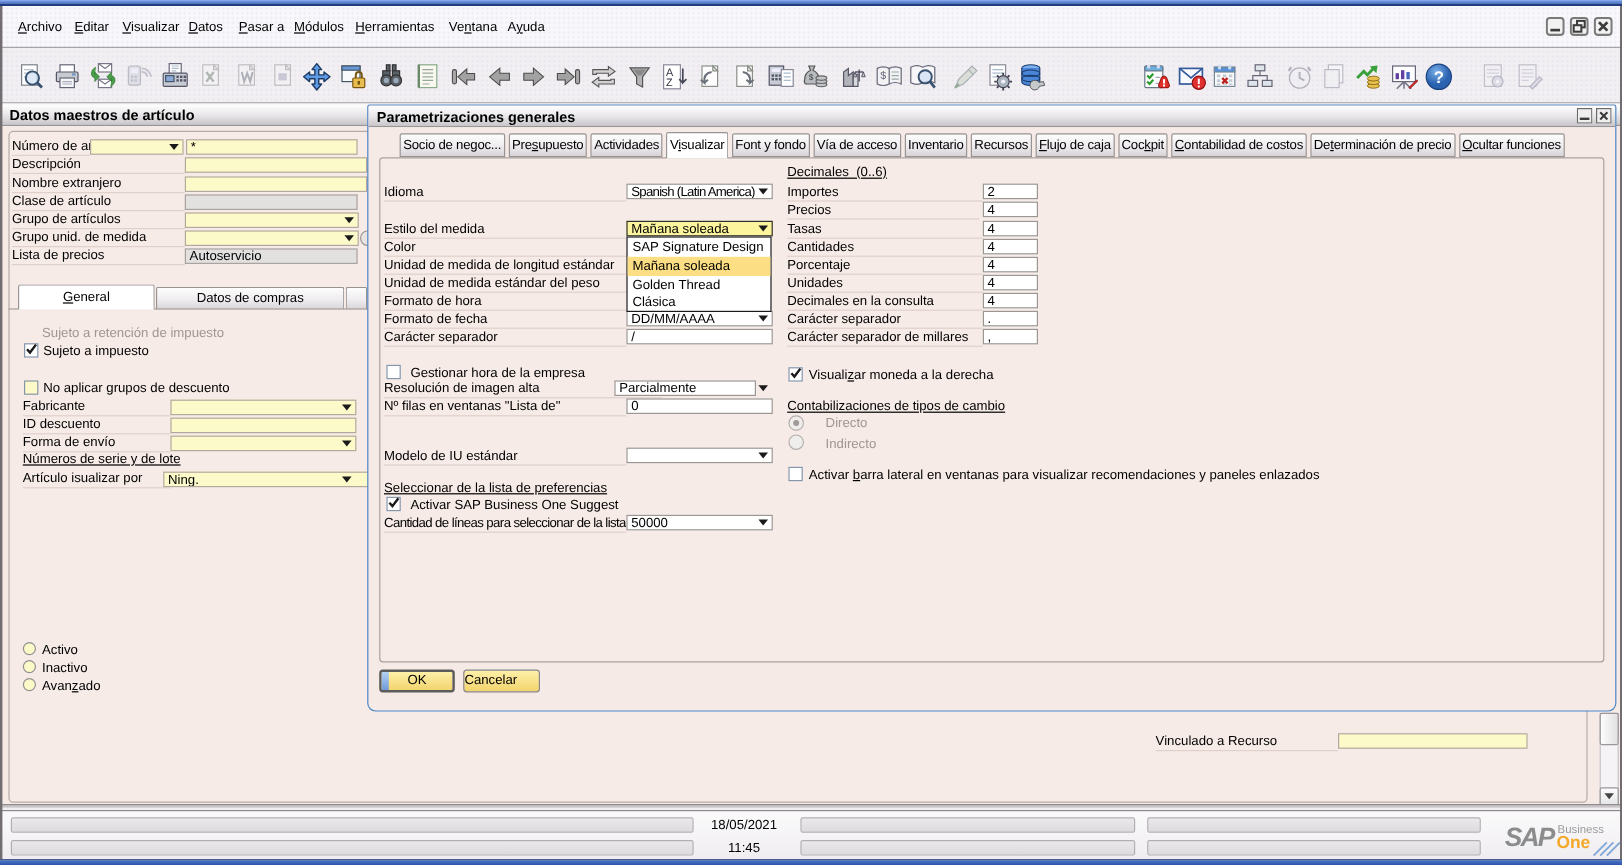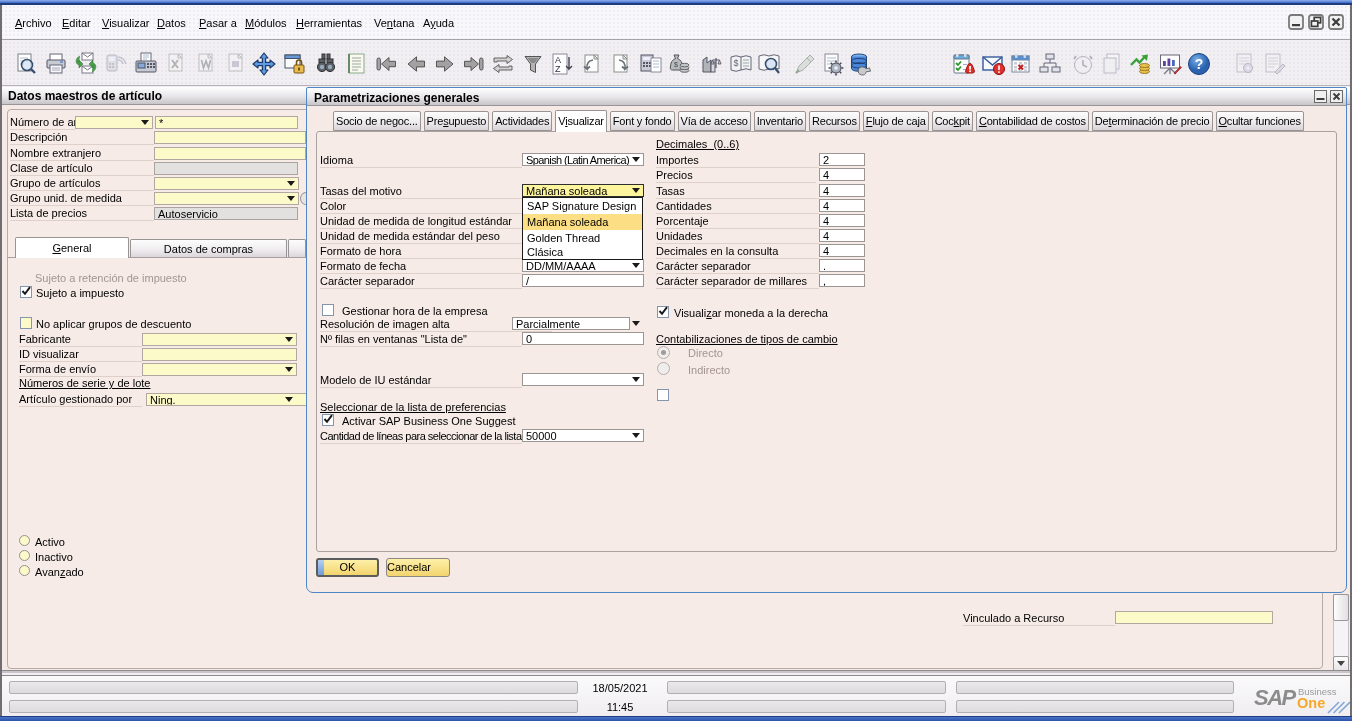--- a/index.html
+++ b/index.html
@@ -377,28 +377,28 @@
     <div class="cb" style="left:20px;top:180px"></div>
     <svg class="ck" style="left:20px;top:179px" viewBox="0 0 12 12">
         <path d="M2.5 6 L5 8.8 L10 2.2" stroke="#1a1a1a" stroke-width="2" fill="none"></path>
       </svg>
     <div class="a" style="left:36px;top:181px">Sujeto a impuesto</div>
     <div class="cb" style="left:20px;top:211px;background:#fdfac9"></div>
     <div class="a" style="left:36px;top:212px">No aplicar grupos de descuento</div>
     <div class="lbl" style="left:19px;top:226px;width:123px">Fabricante</div>
     <div class="fld" style="left:142px;top:227px;width:155px"></div>
       <div class="arr" style="left:285px;top:231px"></div>
-    <div class="lbl" style="left:19px;top:241px;width:123px">ID visualizar</div>
+    <div class="lbl" style="left:19px;top:241px;width:123px">ID descuento</div>
     <div class="fld" style="left:142px;top:242px;width:155px"></div>
     <div class="lbl" style="left:19px;top:256px;width:123px">Forma de envío</div>
     <div class="fld" style="left:142px;top:257px;width:155px"></div>
       <div class="arr" style="left:285px;top:261px"></div>
     <div class="hdr" style="left:19px;top:271px">Números de serie y de lote</div>
-    <div class="lbl" style="left:19px;top:286px;width:123px">Artículo gestionado por</div>
-    <div class="fld" style="left:146px;top:287px;width:183px">Ning.</div>
+    <div class="lbl" style="left:19px;top:286px;width:123px">Artículo isualizar por</div>
+    <div class="fld" style="left:136px;top:287px;width:183px">Ning.</div>
       <div class="arr" style="left:285px;top:291px"></div>
 
     <div class="rad" style="left:19px;top:429px"></div>
       <div class="a" style="left:35px;top:430px">Activo</div>
     <div class="rad" style="left:19px;top:444px"></div>
       <div class="a" style="left:35px;top:445px">Inactivo</div>
     <div class="rad" style="left:19px;top:459px"></div>
       <div class="a" style="left:35px;top:460px">Avan<u>z</u>ado</div>
 
     <div class="lbl" style="left:963px;top:505px;width:152px">Vinculado a Recurso</div>
@@ -439,21 +439,21 @@
       <div class="tab"><u>C</u>ontabilidad de costos</div>
       <div class="tab">De<u>t</u>erminación de precio</div>
       <div class="tab"><u>O</u>cultar funciones</div>
     </div>
 
     <div class="a" style="left:9px;top:24px;width:1021px;height:421px;border:1px solid #aaa2a0;border-radius:3px;background:#f6ebe7"></div>
 
     <div class="lbl" style="left:13px;top:46px;width:202px">Idioma</div>
     <div class="fld w" style="left:215px;top:46px;width:122px;letter-spacing:-0.6px">Spanish (Latin America)</div>
       <div class="arr" style="left:325px;top:50px"></div>
-    <div class="lbl" style="left:13px;top:77px;width:202px">Tasas del motivo</div>
+    <div class="lbl" style="left:13px;top:77px;width:202px">Estilo del medida</div>
     <div class="fld" style="left:215px;top:77px;width:122px;background:#fdf49e;border-color:#2f2f2f">Mañana soleada</div>
       <div class="arr" style="left:325px;top:81px"></div>
     <div class="lbl" style="left:13px;top:92px;width:202px">Color</div>
     <div class="lbl" style="left:13px;top:107px;width:202px">Unidad de medida de longitud estándar</div>
     <div class="lbl" style="left:13px;top:122px;width:202px">Unidad de medida estándar del peso</div>
     <div class="lbl" style="left:13px;top:137px;width:202px">Formato de hora</div>
     <div class="lbl" style="left:13px;top:152px;width:202px">Formato de fecha</div>
     <div class="fld w" style="left:215px;top:152px;width:122px">DD/MM/AAAA</div>
       <div class="arr" style="left:325px;top:156px"></div>
     <div class="lbl" style="left:13px;top:167px;width:202px">Carácter separador</div>
@@ -511,20 +511,21 @@
         <path d="M2.5 6 L5 8.8 L10 2.2" stroke="#1a1a1a" stroke-width="2" fill="none"></path>
       </svg>
     <div class="a" style="left:367px;top:200px">Visuali<u>z</u>ar moneda a la derecha</div>
     <div class="hdr" style="left:349px;top:226px">Contabilizaciones de tipos de cambio</div>
     <div class="rad" style="left:350px;top:239px;width:13px;height:13px;background:#f0eeec;border-color:#b4aeac"></div>
     <div class="a" style="left:354px;top:243px;width:5px;height:5px;border-radius:50%;background:#a09a98"></div>
     <div class="a" style="left:381px;top:240px;color:#a39590">Directo</div>
     <div class="rad" style="left:350px;top:255px;width:13px;height:13px;background:#f0eeec;border-color:#b4aeac"></div>
     <div class="a" style="left:381px;top:257px;color:#a39590">Indirecto</div>
     <div class="cb" style="left:350px;top:282px"></div>
+    <div class="a" style="left:367px;top:283px">Activar <u>b</u>arra lateral en ventanas para visualizar recomendaciones y paneles enlazados</div>
 
     <div class="a" style="left:9px;top:451px;width:63px;height:19px;border:2px solid #5c5c5c;border-radius:3px;background:linear-gradient(#fdf0a8,#f3d46e);overflow:hidden">
         <div class="a" style="left:0;top:0;width:6px;height:15px;background:linear-gradient(#b4d0f2,#6f9cda)"></div>
         <div class="a" style="left:0;top:1px;width:59px;text-align:center">OK</div>
       </div>
     <div class="a" style="left:79px;top:451px;width:64px;height:19px;border:1px solid #8a8784;border-radius:3px;background:linear-gradient(#fdf0a8,#f3d46e)">
         <div class="a" style="left:0;top:2px;width:62px;text-align:left">Cancelar</div>
       </div>
   </div>
 </div>

